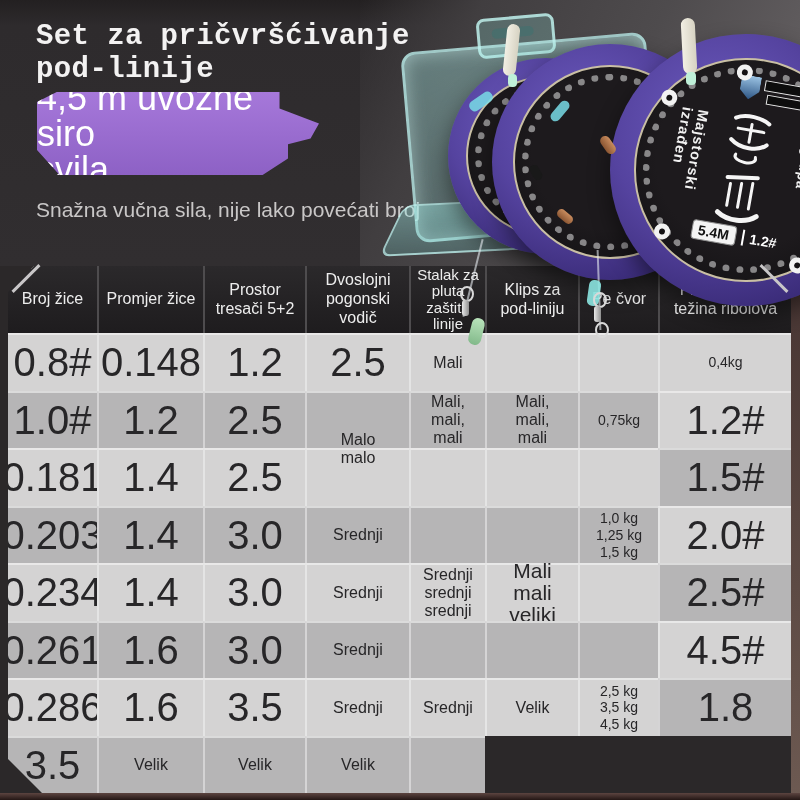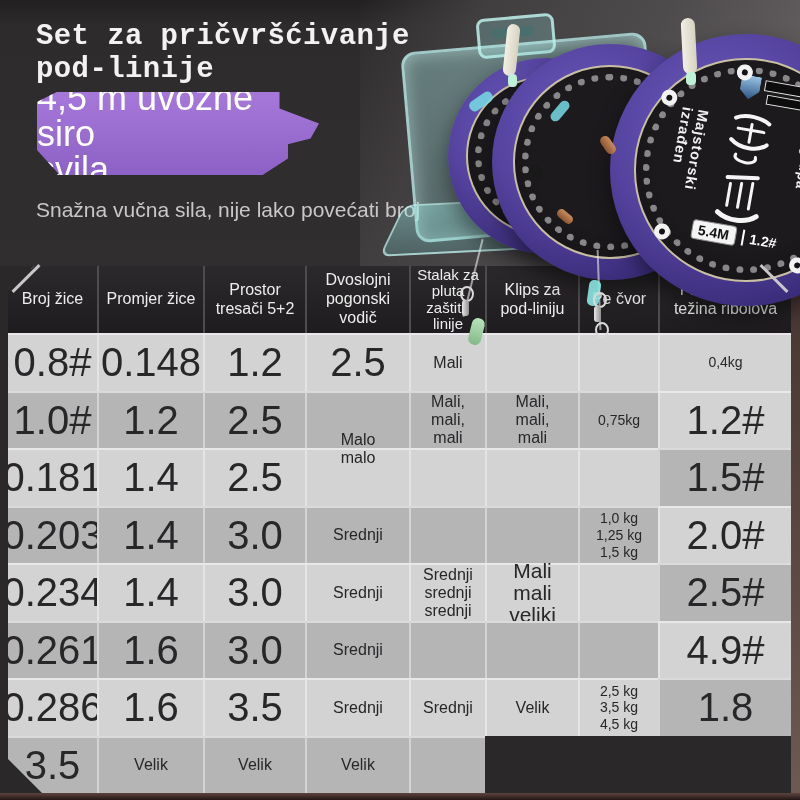--- a/index.html
+++ b/index.html
@@ -270,21 +270,21 @@
 
     <div class="bc dk f-num">2.5#</div>
     <div class="bc dk f-num">0.261</div>
     <div class="bc dk f-num">1.6</div>
     <div class="bc dk f-num">3.0</div>
     <div class="bc dk f-sm">Srednji</div>
     <div class="bc dk f-sm"></div>
     <div class="bc dk f-sm"></div>
     <div class="bc dk f-kg"></div>
 
-    <div class="bc lt f-num">4.9#</div>
+    <div class="bc lt f-num">4.5#</div>
     <div class="bc lt f-num">0.286</div>
     <div class="bc lt f-num">1.6</div>
     <div class="bc lt f-num">3.5</div>
     <div class="bc lt f-sm">Srednji</div>
     <div class="bc lt f-sm">Srednji</div>
     <div class="bc lt f-sm">Velik</div>
     <div class="bc lt f-kg">2,5 kg
 3,5 kg
 4,5 kg</div>
 

